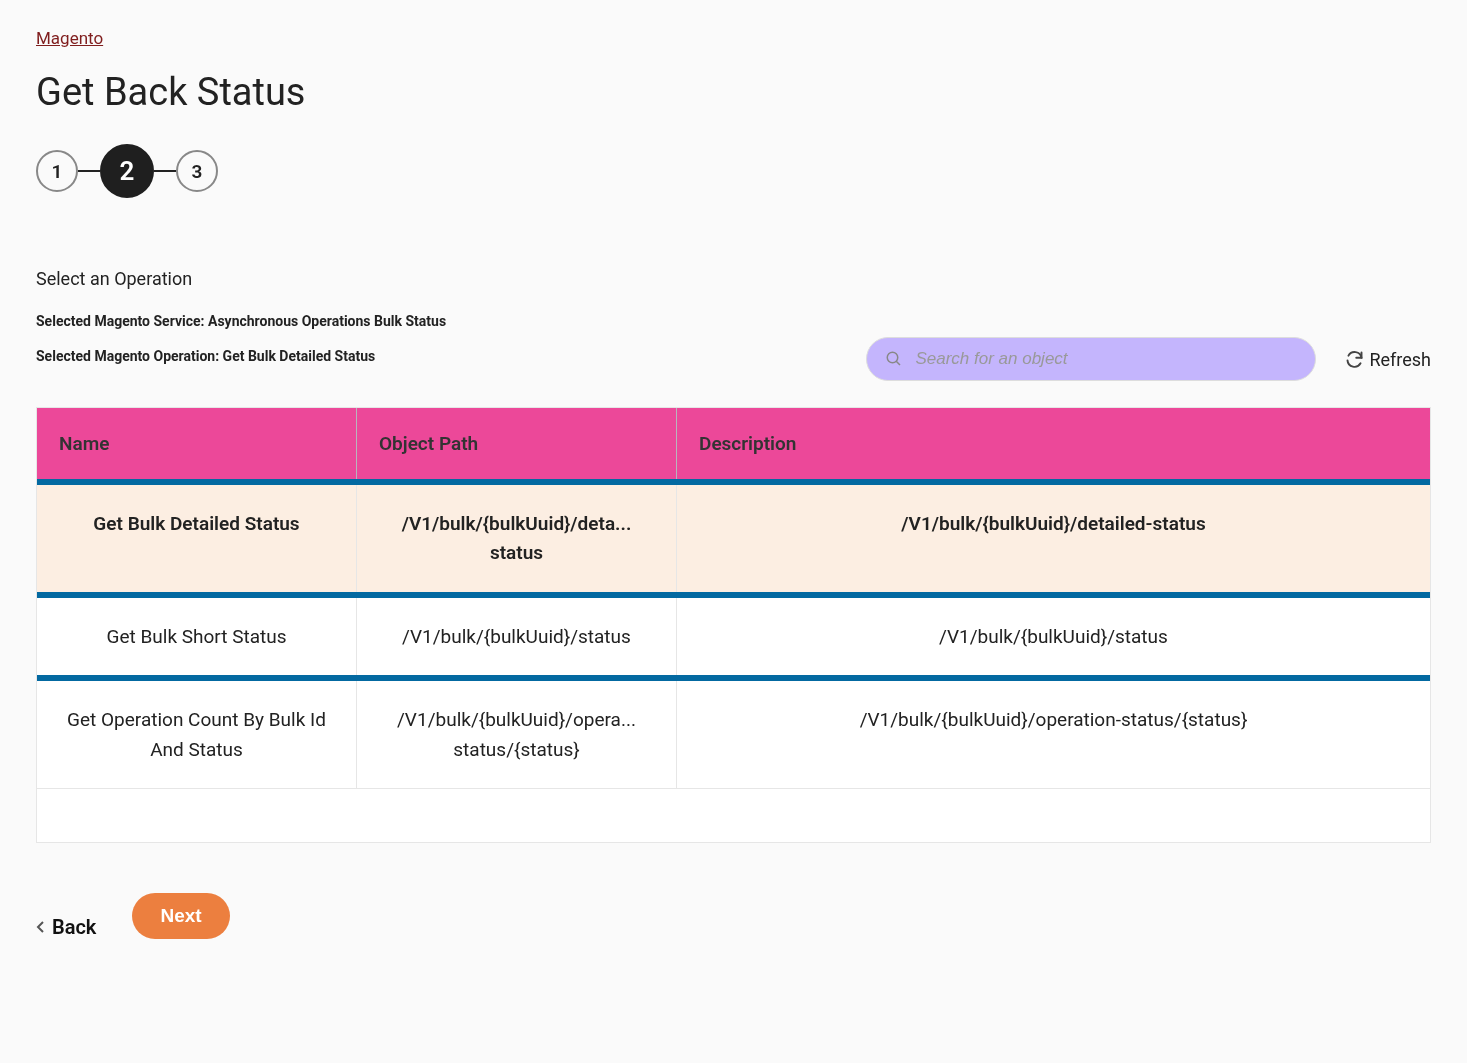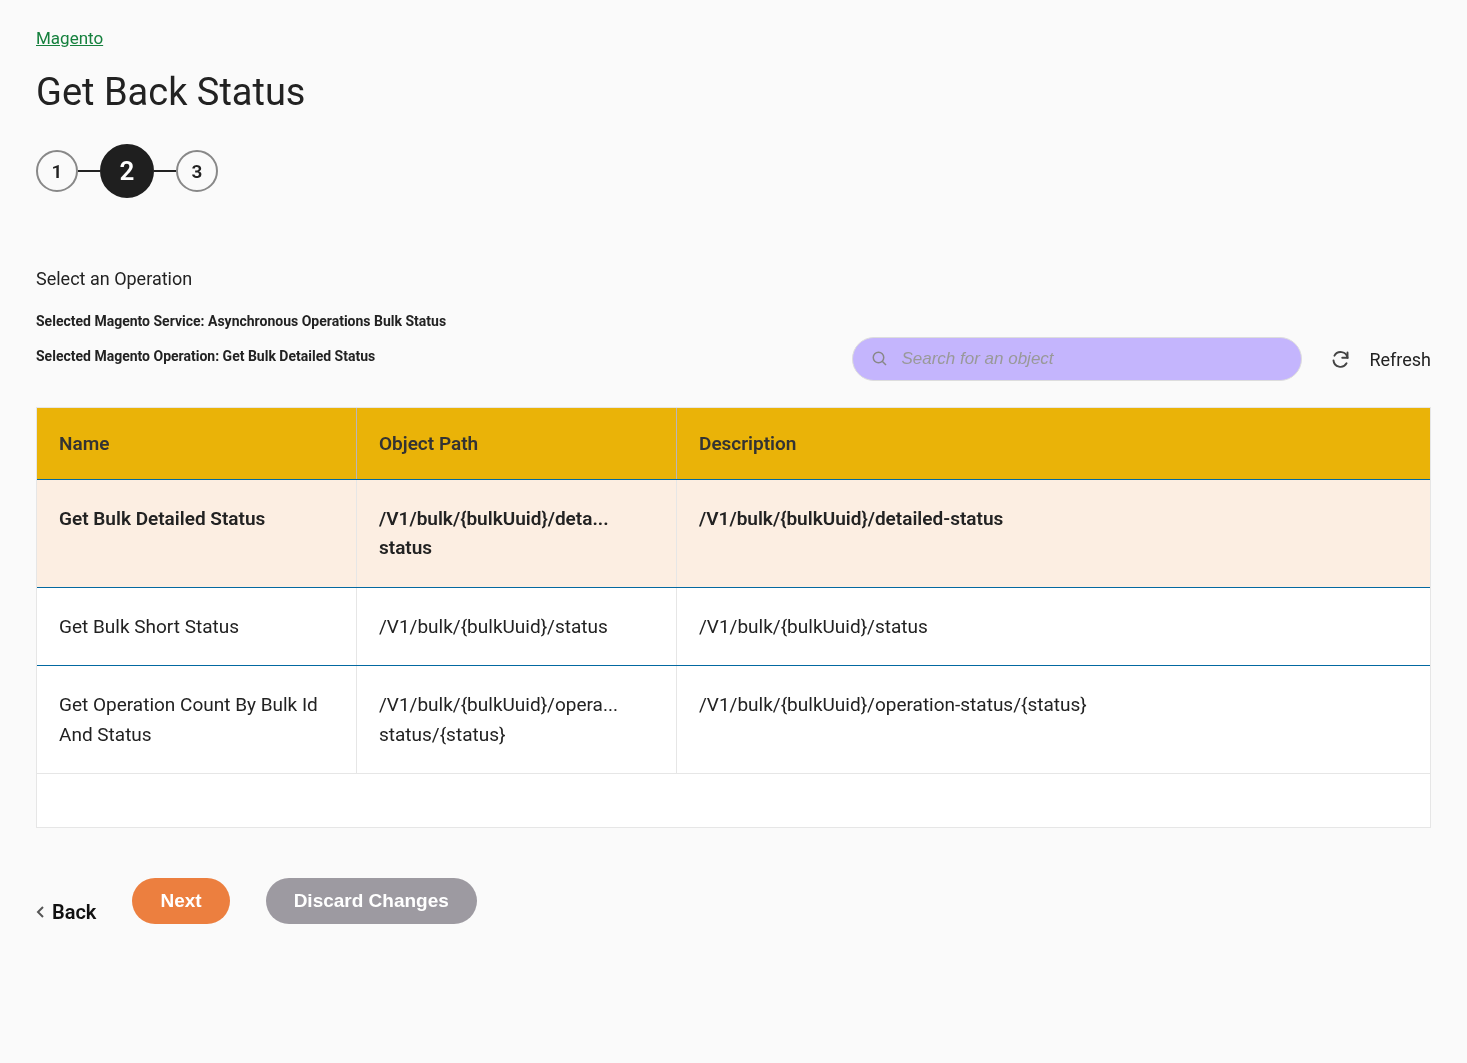--- a/index.html
+++ b/index.html
@@ -6,21 +6,21 @@
 body {
   font-family: -apple-system, BlinkMacSystemFont, "Segoe UI", Roboto, "Helvetica Neue", Arial, sans-serif;
   background: #fafafa;
   color: #282828;
   padding: 28px 36px 40px 36px;
   width: 1467px;
 }
 .breadcrumb {
   font-size: 17px;
   text-decoration: underline;
-  color: #15803d;
+  color: #7f1d1d;
   cursor: pointer;
   display: inline-block;
   margin-bottom: 22px;
 }
 .page-title {
   font-size: 38px;
   font-weight: 400;
   color: #222;
   margin-bottom: 30px;
 }
@@ -99,50 +99,51 @@
   font-size: 17px;
   font-style: italic;
   color: #555;
   width: 100%;
   background: transparent;
 }
 .search-input::placeholder { color: #999; font-style: italic; }
 .refresh {
   display: flex;
   align-items: center;
-  gap: 18px;
+  gap: 4px;
   font-size: 18px;
   color: #222;
   cursor: pointer;
 }
 .refresh svg { width: 21px; height: 21px; }
 .table {
   width: 100%;
   border: 1px solid #e6e6e6;
   background: #fff;
 }
 .thead {
   display: flex;
-  background: #eab308;
+  background: #ec4899;
   align-items: flex-end;
 }
 .th {
   padding: 24px 22px;
   font-size: 19px;
   font-weight: 600;
   color: #333;
   border-right: 1px solid #b8b5bd;
 }
 .th:last-child { border-right: none; }
 .col-name { width: 320px; flex-shrink: 0; }
 .col-path { width: 320px; flex-shrink: 0; }
 .col-desc { flex: 1; }
 .tbody .trow {
   display: flex;
-  border-top: 1px solid #0369a1;
+  border-top: 6px solid #0369a1;
+  text-align: center;
 }
 .trow.selected { background: #fceee2; font-weight: 600; }
 .td {
   padding: 24px 22px;
   font-size: 19px;
   color: #222;
   border-right: 1px solid #e6e6e6;
   line-height: 1.55;
   overflow: hidden;
 }
@@ -248,17 +249,16 @@
 </div>
 
 <div class="footer-actions">
   <div class="back-link">
     <svg width="10" height="14" viewBox="0 0 10 14" fill="none" stroke="#555" stroke-width="2">
         <path d="M7 2 L2 7 L7 12"></path>
       </svg>
     <span>Back</span>
   </div>
   <button class="btn btn-primary">Next</button>
-  <button class="btn btn-secondary">Discard Changes</button>
 </div>
 
 
 
 
 </body></html>

